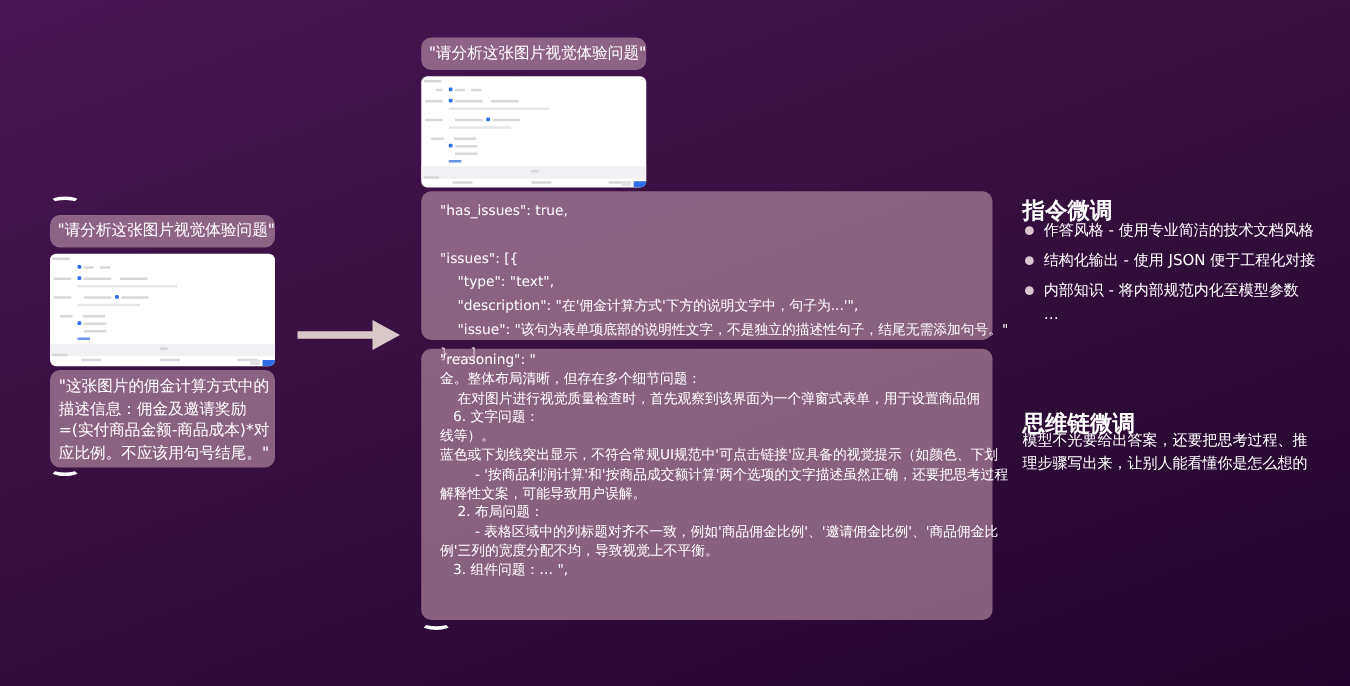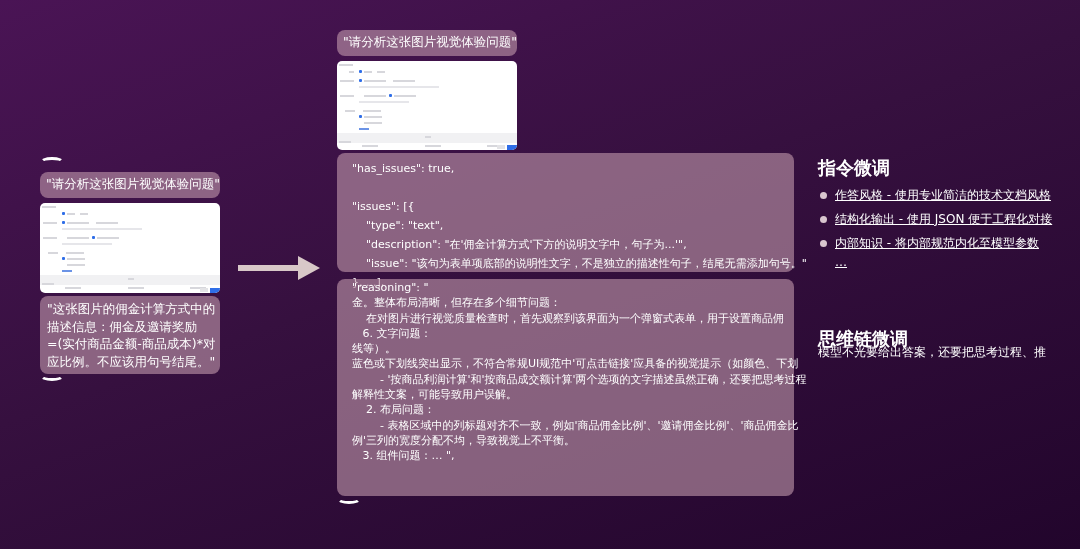--- a/index.html
+++ b/index.html
@@ -163,33 +163,34 @@
   <div class="line">    2. 布局问题：</div>
   <div class="line">        - 表格区域中的列标题对齐不一致，例如'商品佣金比例'、'邀请佣金比例'、'商品佣金比</div>
   <div class="line">例'三列的宽度分配不均，导致视觉上不平衡。</div>
   <div class="line">   3. 组件问题：… ",</div>
 </div>
 
 <div class="abs bracket bottom" style="left:337px;top:494px;"></div>
 
 <div class="abs section-title" style="left:818px;top:156px;">指令微调</div>
 
-<div class="abs" style="left:820px;top:183px;width:255px;text-decoration:underline;">
+<div class="abs" style="left:820px;top:172px;width:255px;">
   <div class="bullet-item">
     <span class="bullet-dot"></span>
     <span style="white-space:nowrap;">作答风格 - 使用专业简洁的技术文档风格</span>
   </div>
   <div class="bullet-item">
     <span class="bullet-dot"></span>
     <span style="white-space:nowrap;">结构化输出 - 使用 JSON 便于工程化对接</span>
   </div>
   <div class="bullet-item">
     <span class="bullet-dot"></span>
     <span style="white-space:nowrap;">内部知识 - 将内部规范内化至模型参数</span>
   </div>
   <div style="padding-left:15px;font-size:12px;line-height:14px;">…</div>
 </div>
 
 <div class="abs section-title" style="left:818px;top:327px;">思维链微调</div>
 
 <div class="abs" style="left:818px;top:343px;font-size:12px;line-height:18px;">
   <div style="white-space:nowrap;">模型不光要给出答案，还要把思考过程、推</div>
+  <div style="white-space:nowrap;">理步骤写出来，让别人能看懂你是怎么想的</div>
 </div>
 
 </body></html>

